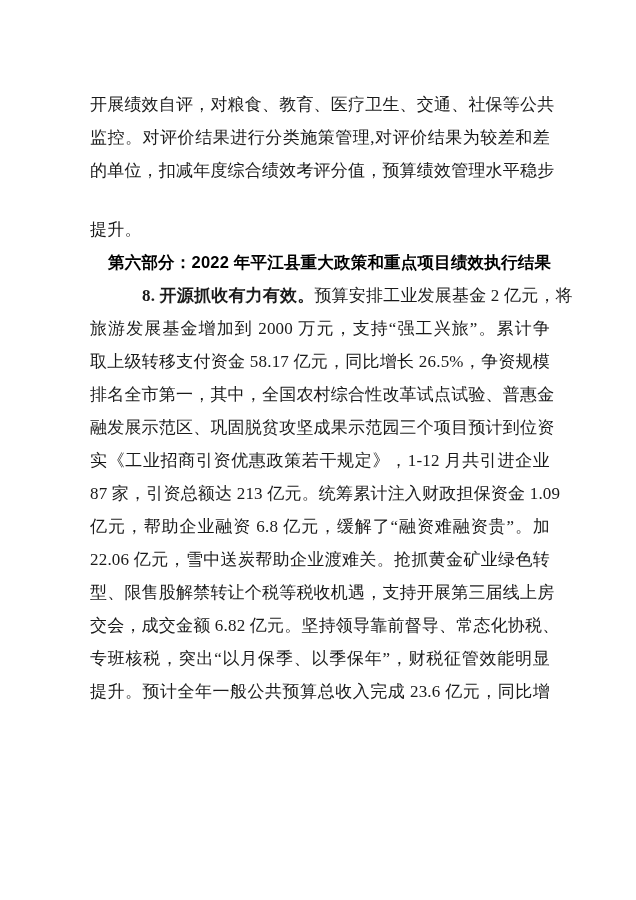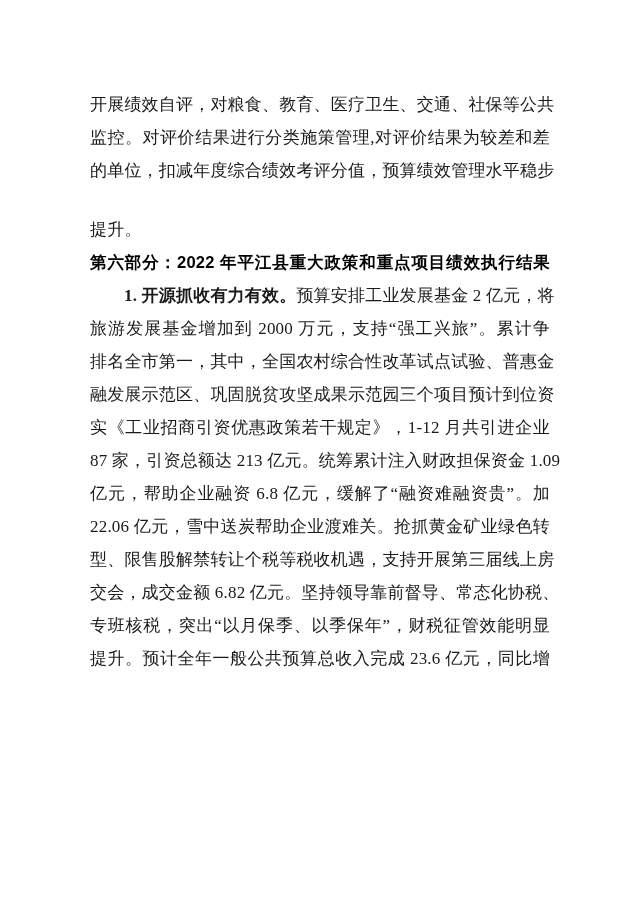--- a/index.html
+++ b/index.html
@@ -40,20 +40,21 @@
     padding-left: 34px;
   }
   .line.heading {
     font-family: "Liberation Sans", sans-serif;
     font-weight: 700;
     color: #000000;
     font-size: 16.5px;
   }
   .seg-bold {
     font-weight: 700;
+    margin-left: 18px;
   }
   .page-number {
     position: absolute;
     top: 844px;
     left: 0;
     width: 636px;
     text-align: center;
     font-size: 12px;
     line-height: 22px;
     color: #222222;
@@ -63,22 +64,23 @@
 </head>
 <body>
 
 <div class="page">
   <div class="doc-body" id="doc-body">
       <div class="line"><span>开展绩效自评，对粮食、教育、医疗卫生、交通、社保等公共</span></div>
       <div class="line"><span>监控。对评价结果进行分类施策管理,对评价结果为较差和差</span></div>
       <div class="line"><span>的单位，扣减年度综合绩效考评分值，预算绩效管理水平稳步</span></div>
       <div class="line no-fill"><span>提升。</span></div>
       <div class="line heading"><span class="seg-bold">第六部分：2022 年平江县重大政策和重点项目绩效执行结果</span></div>
-      <div class="line indent"><span class="seg-bold">1. 开源抓收有力有效。</span><span>预算安排工业发展基金 2 亿元，将</span></div>
+      <div class="line indent"><span class="seg-bold">8. 开源抓收有力有效。</span><span>预算安排工业发展基金 2 亿元，将</span></div>
       <div class="line"><span>旅游发展基金增加到 2000 万元，支持“强工兴旅”。累计争</span></div>
+      <div class="line"><span>取上级转移支付资金 58.17 亿元，同比增长 26.5%，争资规模</span></div>
       <div class="line"><span>排名全市第一，其中，全国农村综合性改革试点试验、普惠金</span></div>
       <div class="line"><span>融发展示范区、巩固脱贫攻坚成果示范园三个项目预计到位资</span></div>
       <div class="line"><span>实《工业招商引资优惠政策若干规定》，1-12 月共引进企业</span></div>
       <div class="line"><span>87 家，引资总额达 213 亿元。统筹累计注入财政担保资金 1.09</span></div>
       <div class="line"><span>亿元，帮助企业融资 6.8 亿元，缓解了“融资难融资贵”。加</span></div>
       <div class="line"><span>22.06 亿元，雪中送炭帮助企业渡难关。抢抓黄金矿业绿色转</span></div>
       <div class="line"><span>型、限售股解禁转让个税等税收机遇，支持开展第三届线上房</span></div>
       <div class="line"><span>交会，成交金额 6.82 亿元。坚持领导靠前督导、常态化协税、</span></div>
       <div class="line"><span>专班核税，突出“以月保季、以季保年”，财税征管效能明显</span></div>
       <div class="line"><span>提升。预计全年一般公共预算总收入完成 23.6 亿元，同比增</span></div>

